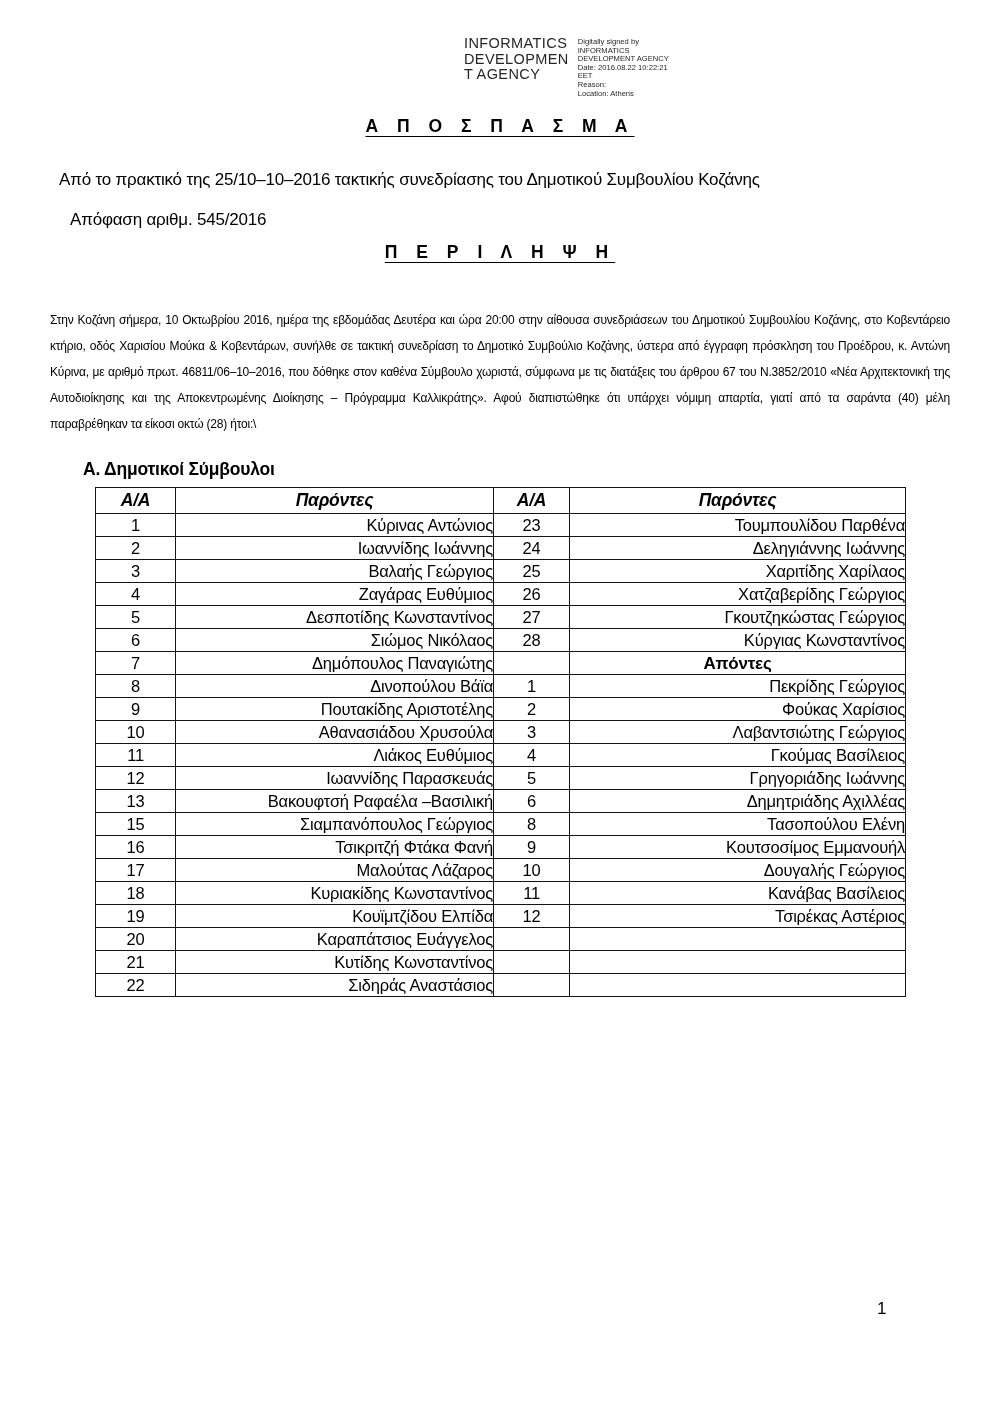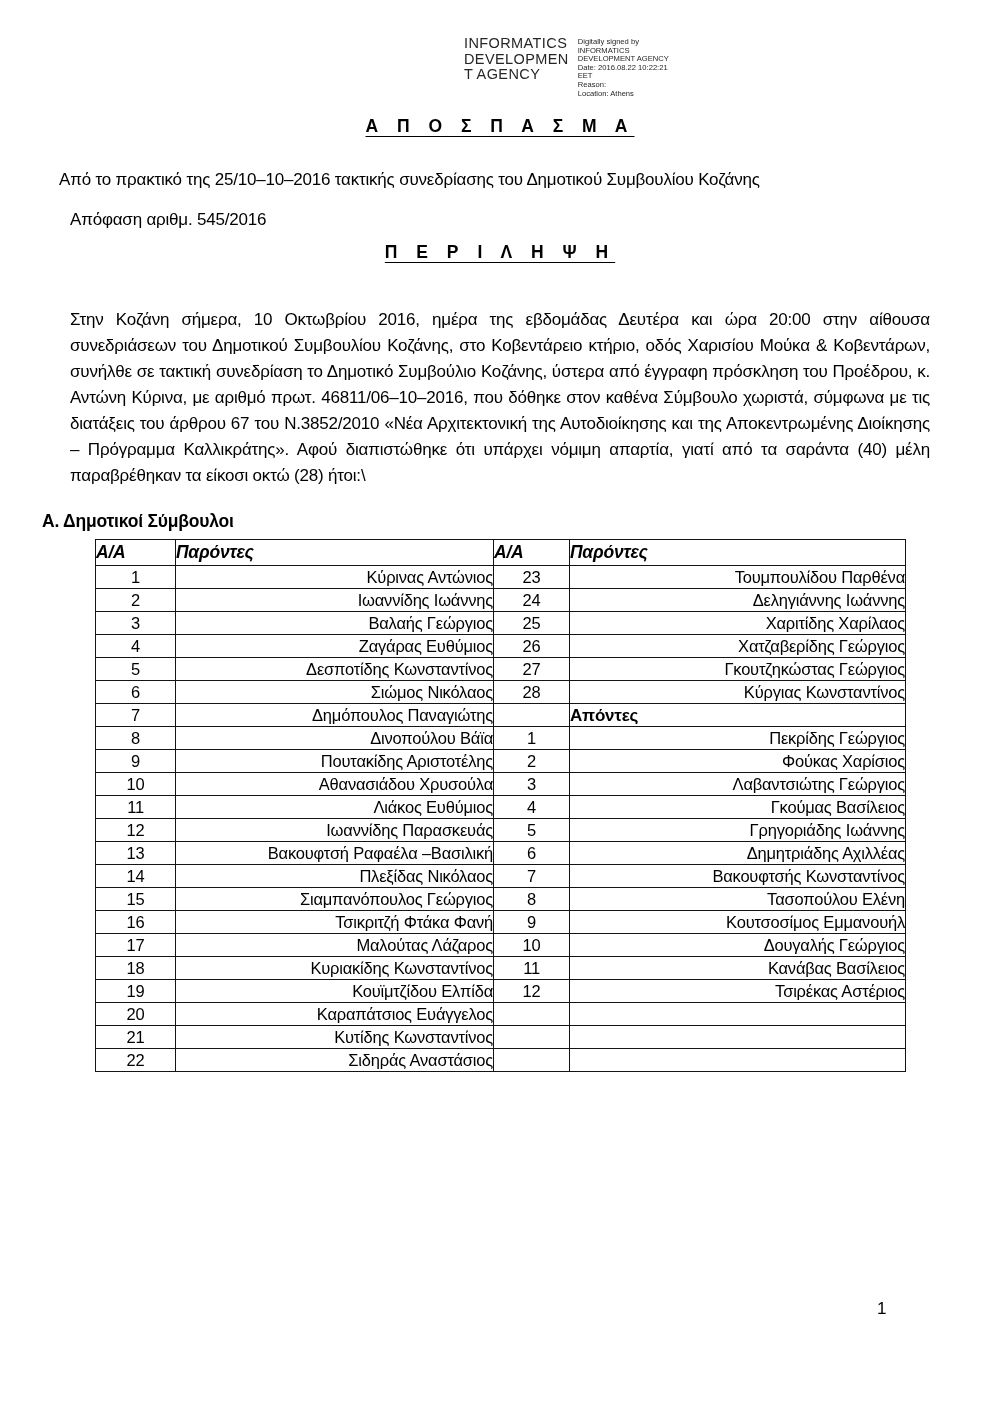--- a/index.html
+++ b/index.html
@@ -49,28 +49,28 @@
   }
   .title-summary { margin-top: 12px; }
   .subject {
     margin-top: 19px;
     font-size: 17px;
     line-height: 26px;
     padding: 0 83px;
   }
   .body-par {
     margin-top: 44px;
-    font-size: 17px;
+    font-size: 12px;
     line-height: 26px;
     text-align: justify;
-    padding: 0 70px;
+    padding: 0 50px;
   }
   .section-heading {
     margin-top: 22px;
-    padding: 0 42px;
+    padding: 0 83px;
     font-size: 17.5px;
     font-weight: bold;
   }
   
   table.members {
     border-collapse: collapse;
     width: 810px;
     margin: 7px 0 0 95px;
     table-layout: fixed;
   }
@@ -83,26 +83,26 @@
     height: 23px;
     font-size: 16.5px;
     line-height: 21px;
     overflow: hidden;
     white-space: nowrap;
   }
   table.members th {
     font-weight: bold;
     font-style: italic;
     font-size: 17.5px;
-    text-align: left;
+    text-align: center;
     height: 26px;
   }
   table.members td.num { text-align: center; }
   table.members td.name { text-align: right; padding-left: 11px; }
-  table.members td.subheader { text-align: left; font-weight: bold; font-size: 17px; }
+  table.members td.subheader { text-align: center; font-weight: bold; font-size: 17px; }
   .page-number {
     position: absolute;
     left: 877px;
     top: 1299px;
     font-size: 17px;
   }
 </style>
 </head>
 <body>
 
@@ -230,26 +230,20 @@
           <td class="num">5</td>
           <td class="name">Γρηγοριάδης Ιωάννης</td>
         </tr>
         <tr>
           <td class="num">13</td>
           <td class="name">Βακουφτσή Ραφαέλα –Βασιλική</td>
           <td class="num">6</td>
           <td class="name">Δημητριάδης Αχιλλέας</td>
         </tr>
         <tr>
-          <td class="num">14</td>
-          <td class="name">Πλεξίδας Νικόλαος</td>
-          <td class="num">7</td>
-          <td class="name">Βακουφτσής Κωνσταντίνος</td>
-        </tr>
-        <tr>
           <td class="num">15</td>
           <td class="name">Σιαμπανόπουλος Γεώργιος</td>
           <td class="num">8</td>
           <td class="name">Τασοπούλου Ελένη</td>
         </tr>
         <tr>
           <td class="num">16</td>
           <td class="name">Τσικριτζή Φτάκα Φανή</td>
           <td class="num">9</td>
           <td class="name">Κουτσοσίμος Εμμανουήλ</td>

